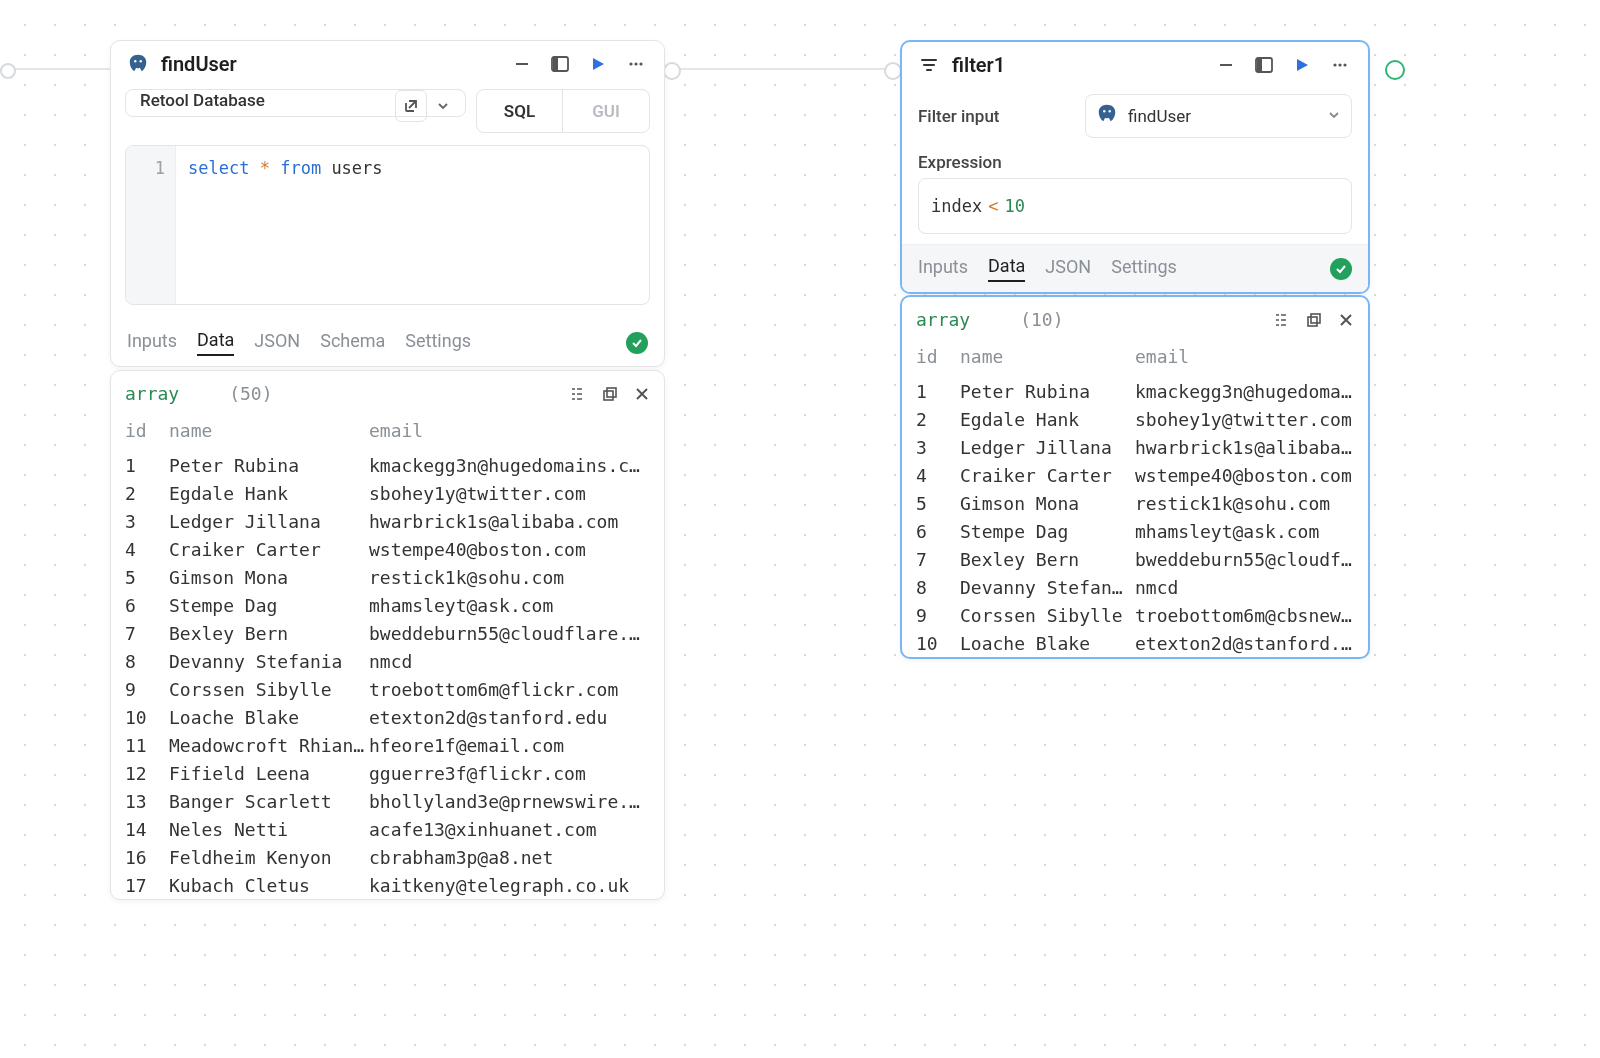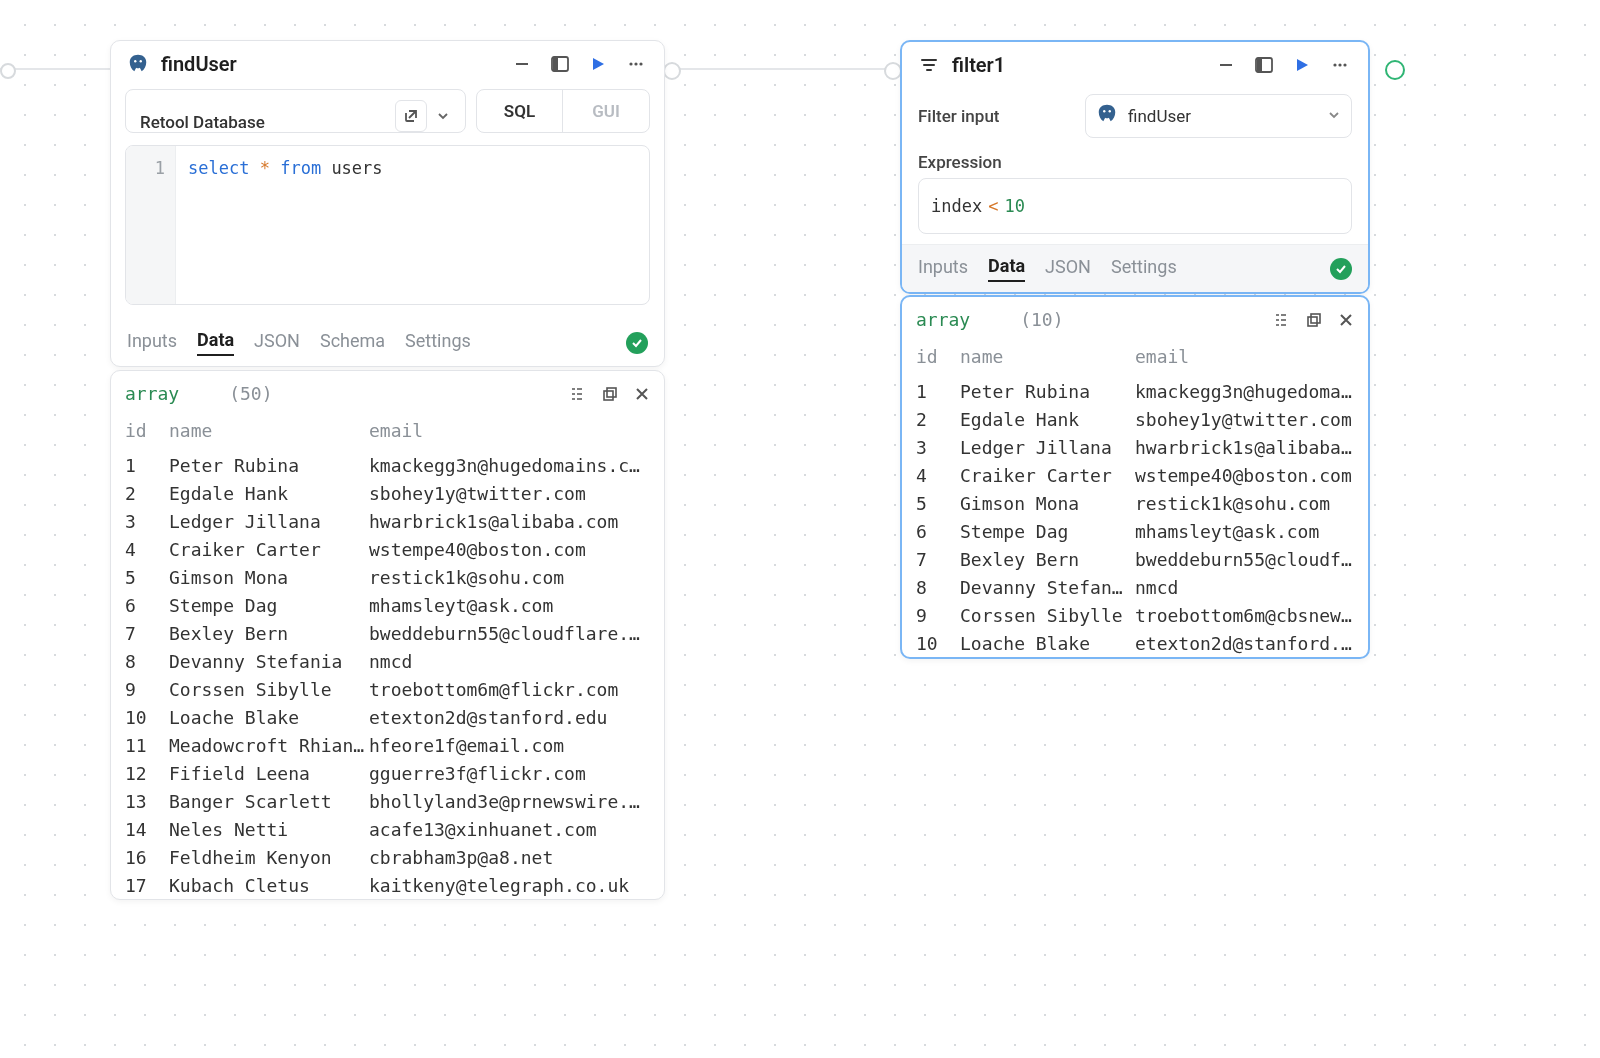--- a/index.html
+++ b/index.html
@@ -74,23 +74,23 @@
     color:#555; border-radius:4px; cursor:pointer;
   }
   .hdr-btn.play { color:#2f6fe4; }
   .hdr-btn svg { display:block; }
 
   .config-row {
     display:flex; gap:10px;
     padding: 2px 14px 12px 14px;
   }
   .db-select {
-    flex:1; display:flex; align-items:flex-end;
+    flex:1; display:flex; align-items:flex-start;
     border:1.5px solid #e2e4e8; border-radius:8px;
-    height:44px; padding:0 6px 0 14px;
+    height:28px; padding:0 6px 0 14px;
     font-size:17px; color:#333; font-weight:500;
   }
   .db-select .spacer{flex:1;}
   .db-select .mini-btn{
     width:32px;height:32px;display:flex;align-items:center;justify-content:center;
     color:#666;border-radius:6px;
   }
   .db-select .mini-btn.boxed{border:1px solid #e2e4e8;}
   .toggle {
     display:flex; border:1.5px solid #e2e4e8; border-radius:8px; overflow:hidden; height:44px;
@@ -119,21 +119,21 @@
   .kw-select{color:#2a6fd6;}
   .kw-star{color:#d6782a;}
   .kw-from{color:#2a6fd6;}
 
   .tabs {
     display:flex; align-items:center; gap:20px;
     padding: 10px 16px 10px 16px;
     font-size:18px; color:#8a9097;justify-content:center;
   }
   .tabs .tab{cursor:pointer; padding-bottom:4px;}
-  .tabs .tab.active{color:#1f1f1f; font-weight:700; border-bottom:2.5px solid #1f1f1f;}
+  .tabs .tab.active{color:#1f1f1f; font-weight:400; border-bottom:2.5px solid #1f1f1f;}
   .tabs .status-ok{
     margin-left:auto;
     width:22px;height:22px;border-radius:50%;
     background:#23a05b;display:flex;align-items:center;justify-content:center;
   }
   .tabs.inset{ background:#f5f6f8; border-top:1px solid #eceef0; border-bottom-left-radius:8px; border-bottom-right-radius:8px; margin-top:-4px; }
 
   .form-row{ padding:6px 16px 8px 16px; display:flex; align-items:center; gap:12px; }
   .form-label{ font-size:17px; color:#444; font-weight:500; width:155px; flex:0 0 auto;}
   .form-select{

